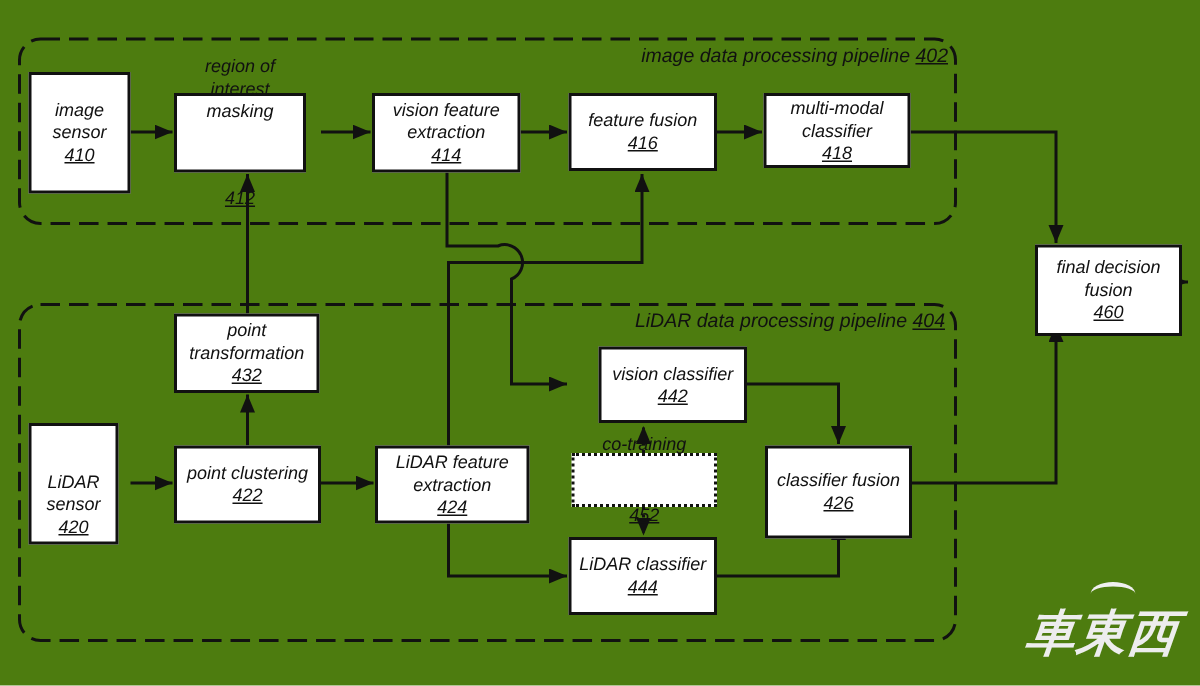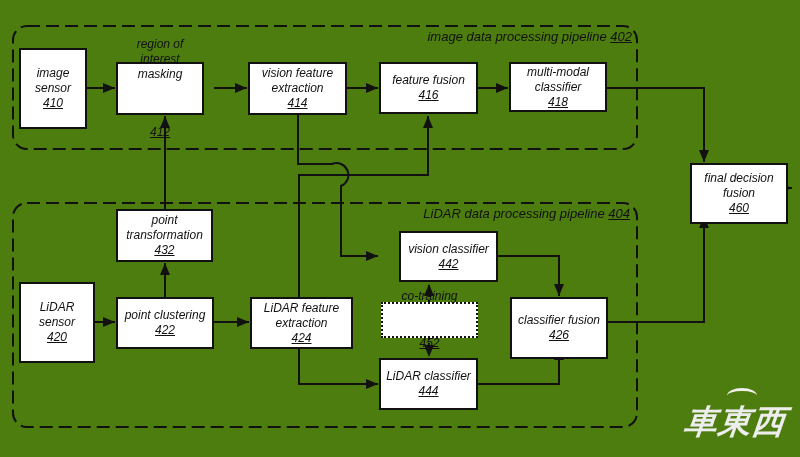--- a/index.html
+++ b/index.html
@@ -19,21 +19,21 @@
     position:absolute;z-index:2;font-style:italic;font-size:13px;text-align:right;white-space:nowrap;
   }
   .pipe-label .ref{text-decoration:underline;}
   
   .b410{left:19px;top:48px;width:68px;height:81px;}
   .b412{left:116px;top:62px;width:88px;height:53px;gap:43px;}
   .b414{left:248px;top:62px;width:99px;height:53px;}
   .b416{left:379px;top:62px;width:99px;height:52px;}
   .b418{left:509px;top:62px;width:98px;height:50px;}
   .b460{left:690px;top:163px;width:98px;height:61px;}
-  .b420{left:19px;top:282px;width:76px;height:81px;}
+  .b420{left:19px;top:282px;width:60px;height:81px;justify-content:flex-end;}
   .b432{left:116px;top:209px;width:97px;height:53px;}
   .b422{left:116px;top:297px;width:98px;height:52px;text-align:right;}
   .b424{left:250px;top:297px;width:103px;height:52px;}
   .b442{left:399px;top:231px;width:99px;height:51px;}
   .b452{left:381px;top:302px;width:97px;height:36px;gap:32px;}
   .b444{left:379px;top:358px;width:99px;height:52px;}
   .b426{left:510px;top:297px;width:98px;height:62px;}
   .lbl402{left:380px;top:29px;width:252px;}
   .lbl404{left:378px;top:206px;width:252px;}
   

